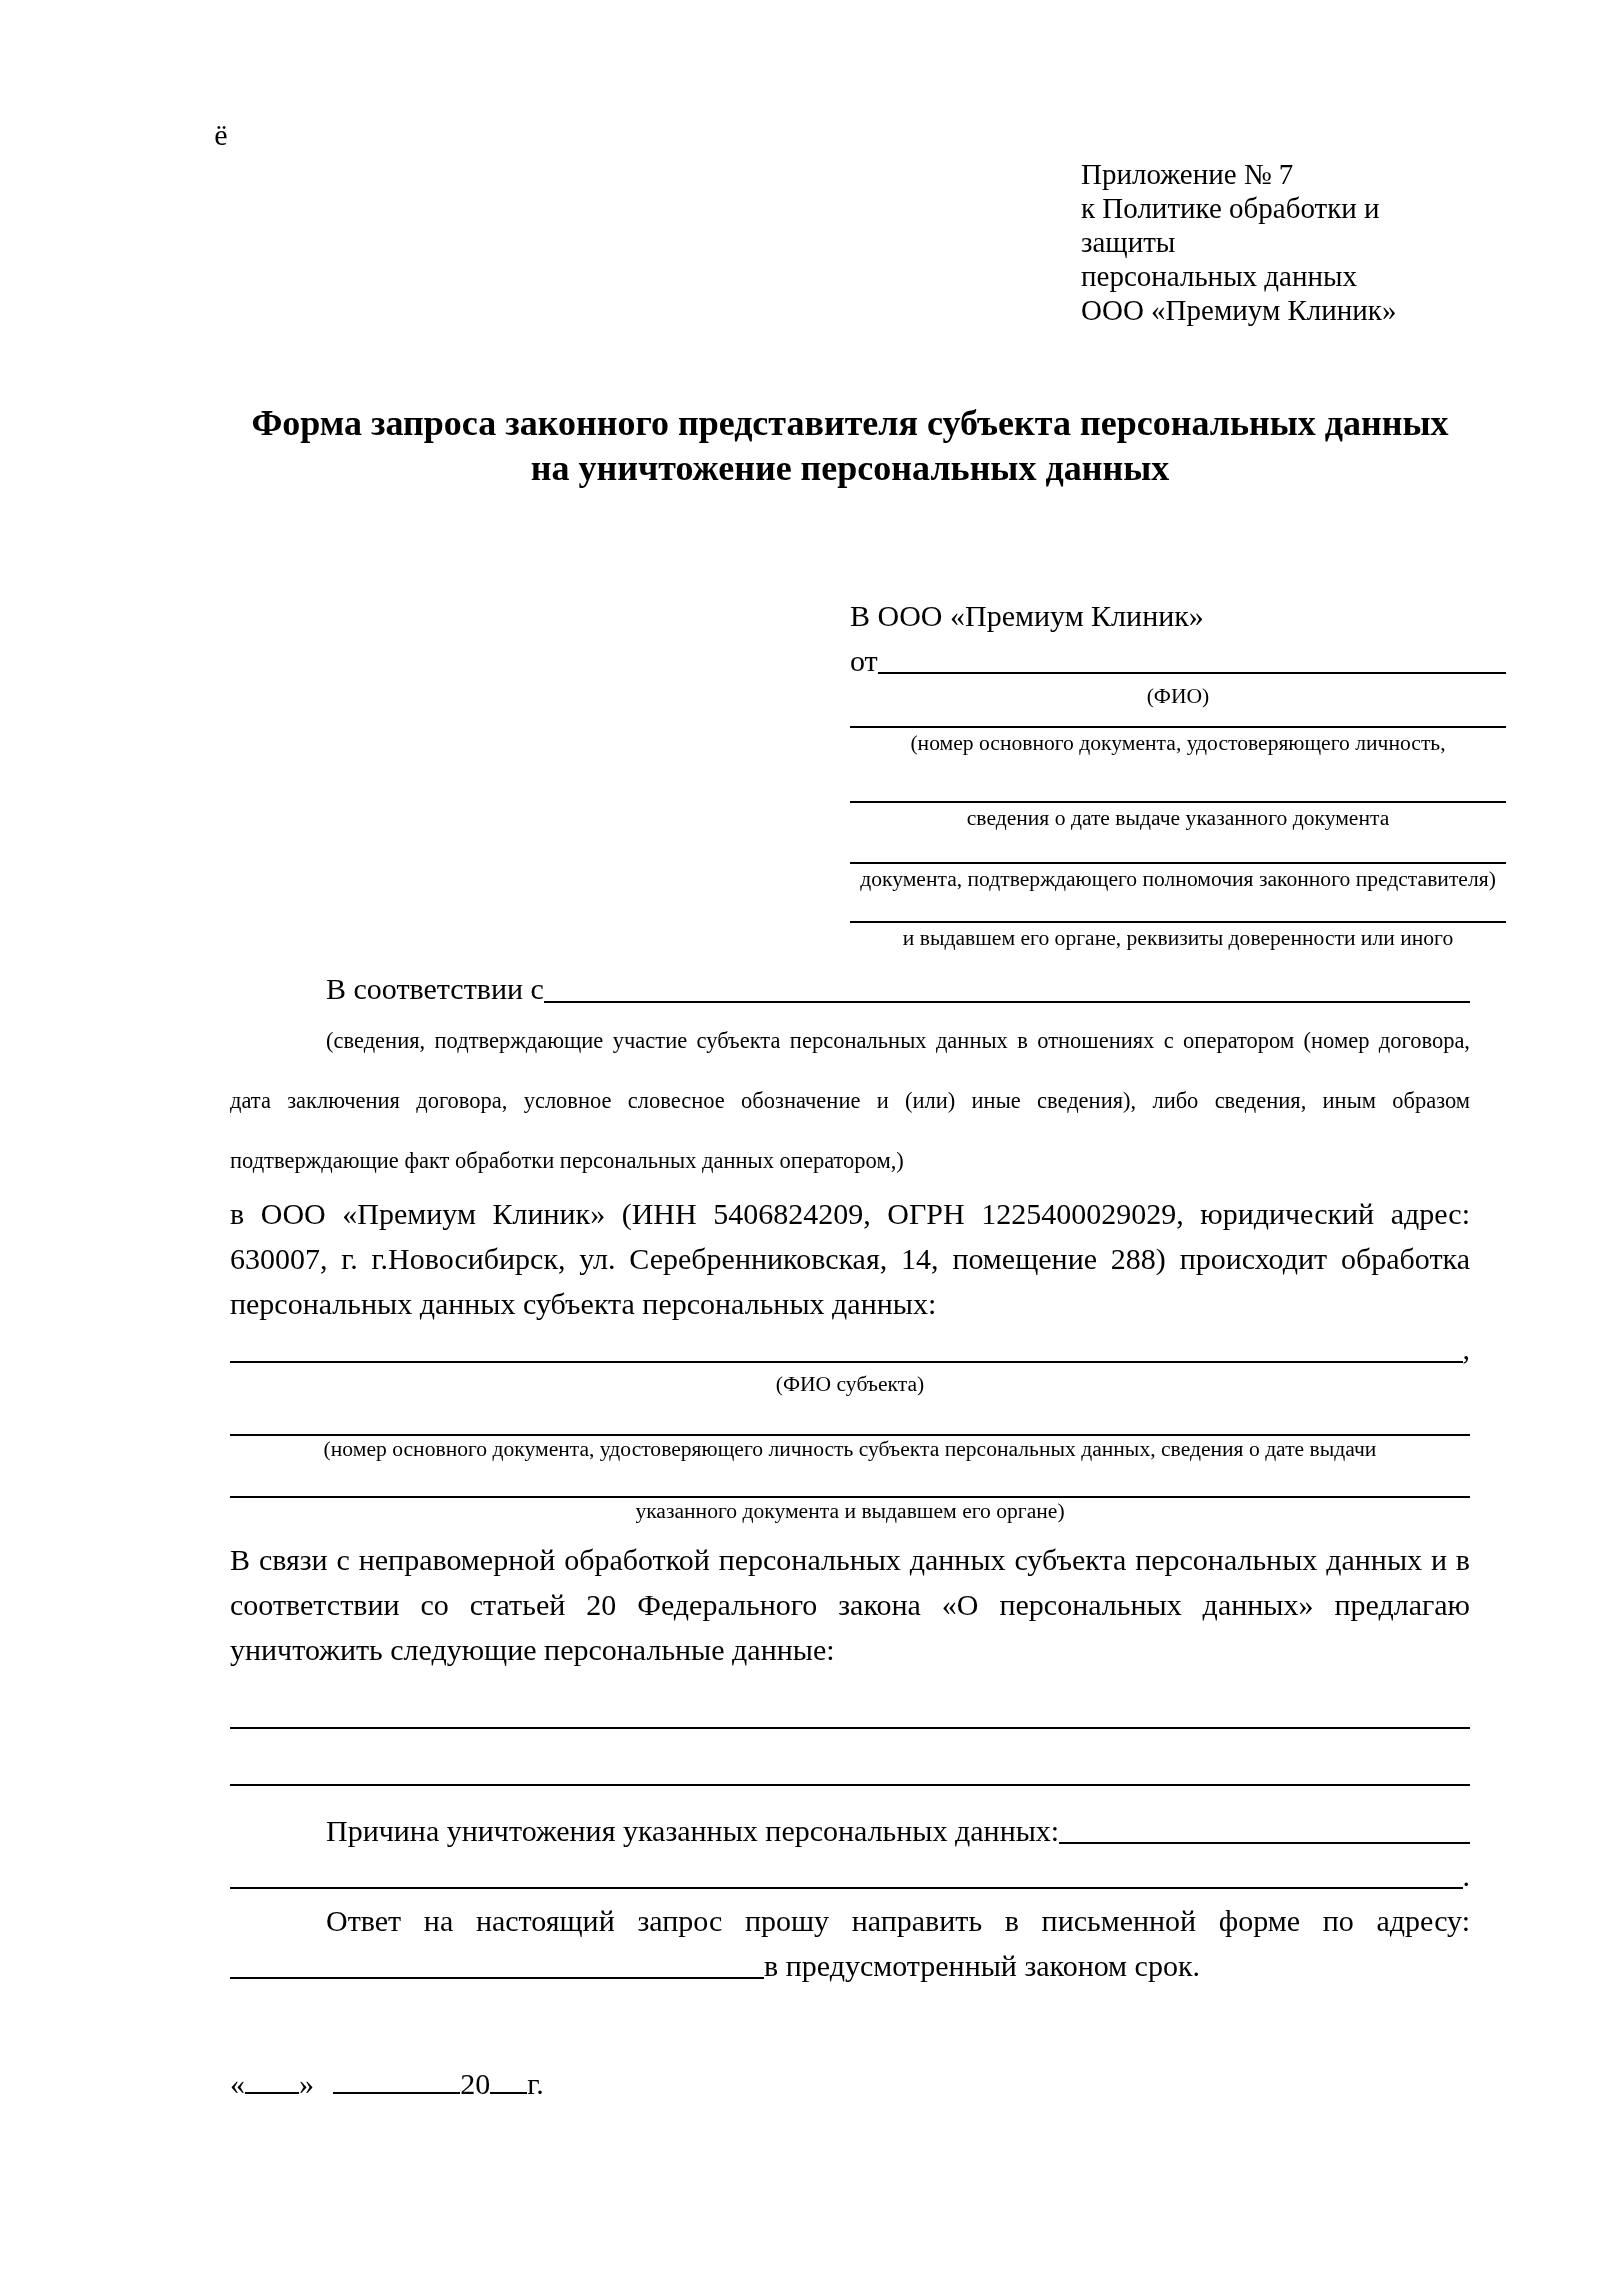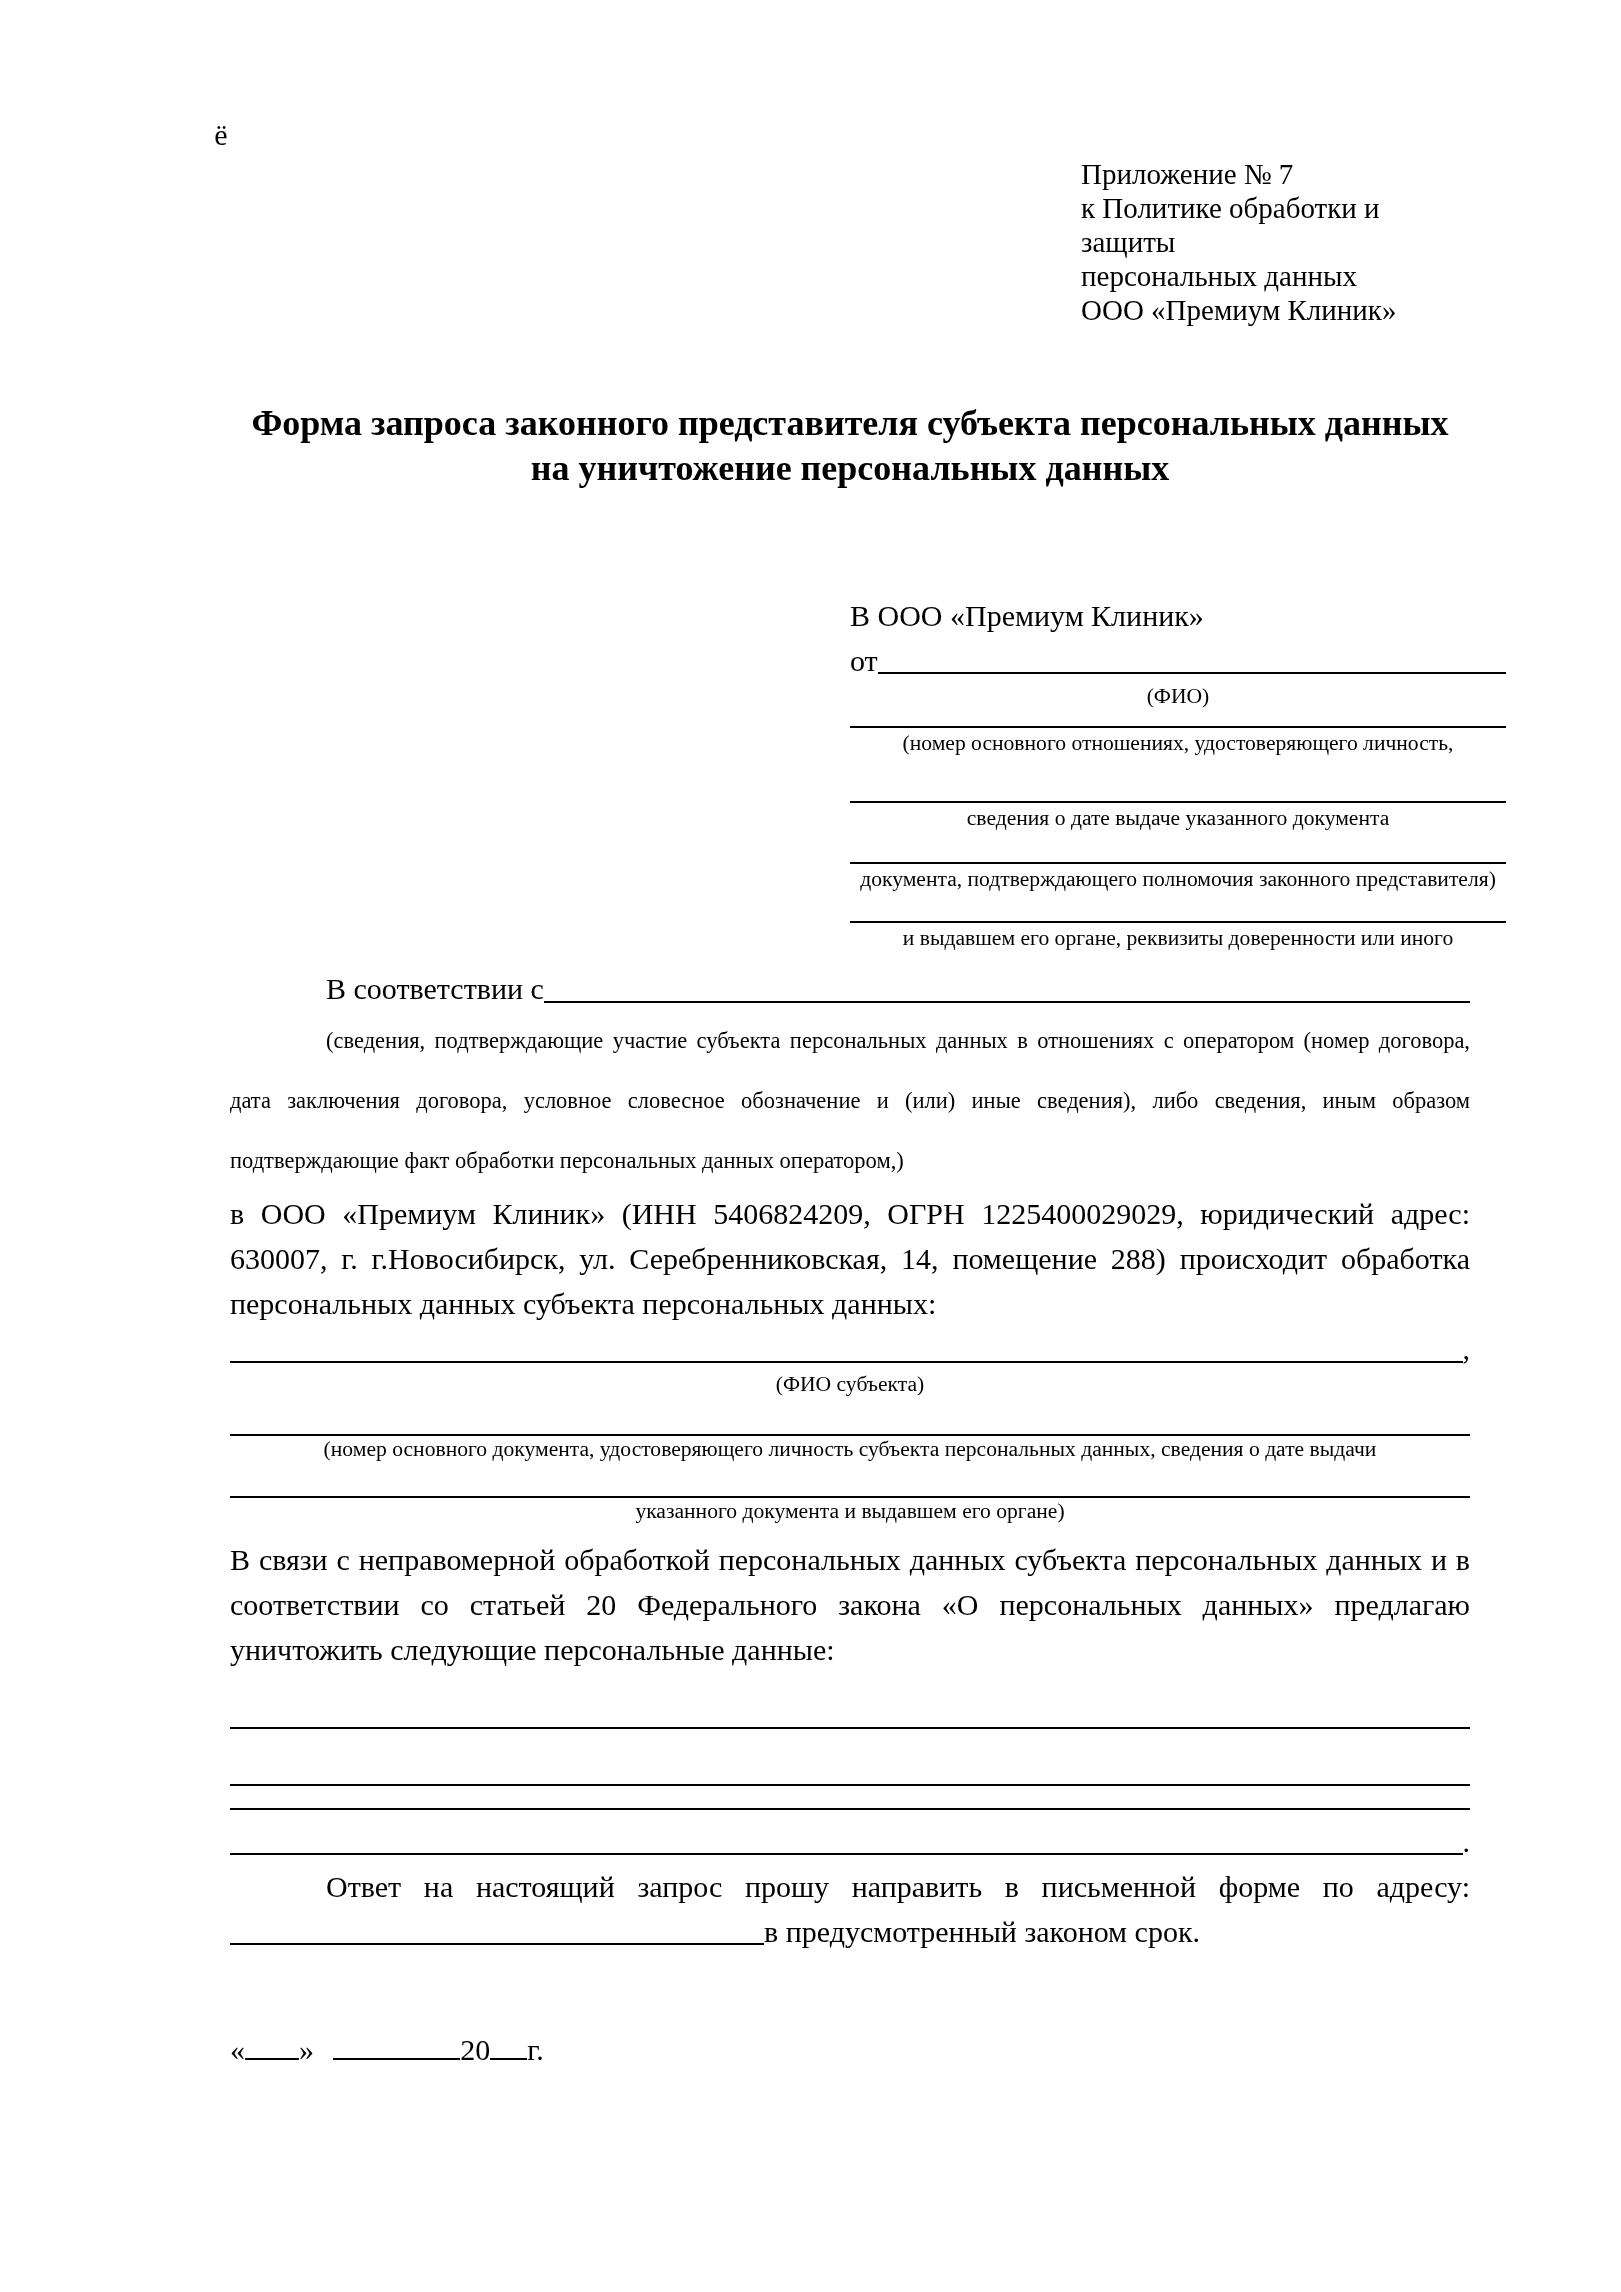--- a/index.html
+++ b/index.html
@@ -89,21 +89,21 @@
   <div class="addressee">
     <div class="to-line">В ООО «Премиум Клиник»</div>
     <div class="row">
       <span>от</span>
       <span class="fill"></span>
     </div>
     <div class="caption">(ФИО)</div>
 
     <div class="field field1">
       <div class="uline"></div>
-      <div class="caption">(номер основного отношениях, удостоверяющего личность,</div>
+      <div class="caption">(номер основного документа, удостоверяющего личность,</div>
     </div>
     <div class="field field2">
       <div class="uline"></div>
       <div class="caption">сведения о дате выдаче указанного документа</div>
     </div>
     <div class="field field4">
       <div class="uline"></div>
       <div class="caption">документа, подтверждающего полномочия законного представителя)</div>
     </div>
     <div class="field field3">
@@ -132,20 +132,21 @@
 
   <div class="uline sub-line3"></div>
   <div class="full-caption">указанного документа и выдавшем его органе)</div>
 
   <p class="body-par demand">В связи с неправомерной обработкой персональных данных субъекта персональных данных и в соответствии со статьей 20 Федерального закона «О персональных данных» предлагаю уничтожить следующие персональные данные:</p>
 
   <div class="uline blankA"></div>
   <div class="uline blankB"></div>
 
   <div class="row reason-row">
+    <span class="label">Причина уничтожения указанных персональных данных:</span>
     <span class="fill"></span>
   </div>
   <div class="row period-row">
     <span class="fill"></span>
     <span>.</span>
   </div>
 
   <p class="response-par">Ответ на настоящий запрос прошу направить в письменной форме по адресу:</p>
 
   <div class="row tail-row">

